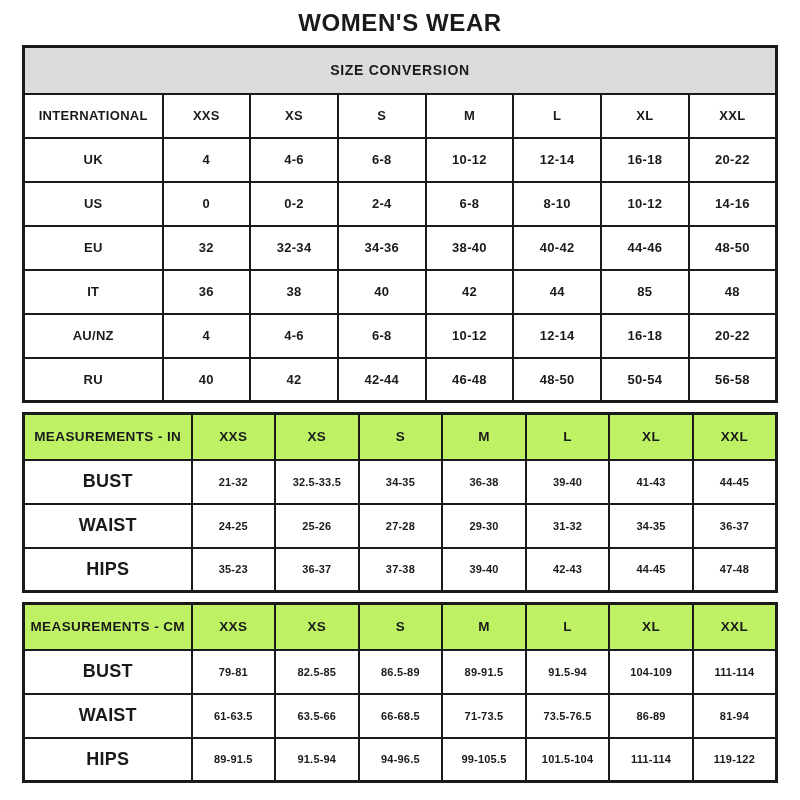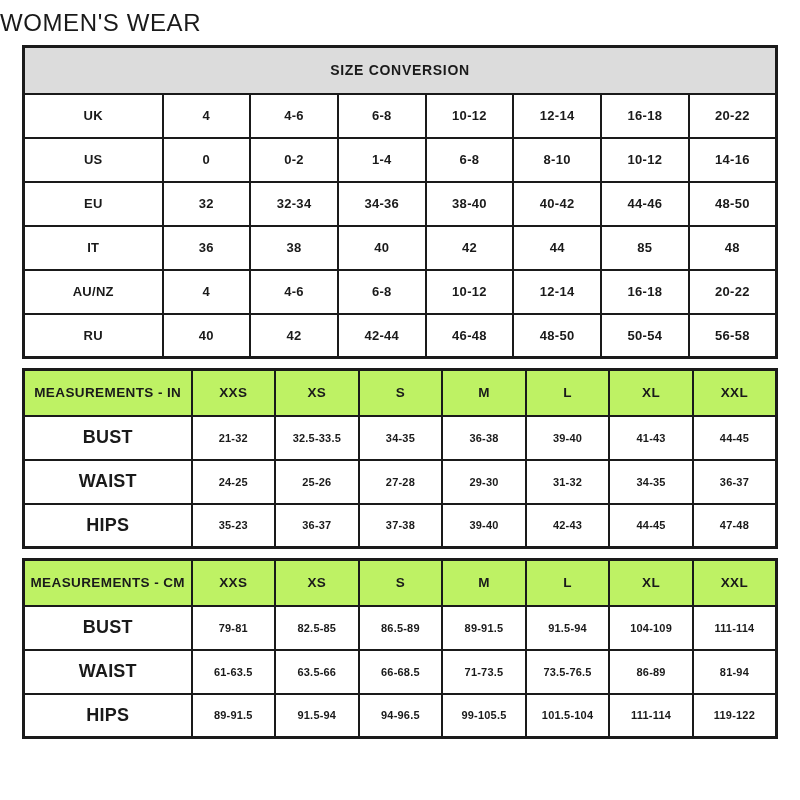--- a/index.html
+++ b/index.html
@@ -4,22 +4,23 @@
 <style>
   * { box-sizing: border-box; }
   html, body {
     margin: 0; padding: 0;
     width: 800px; height: 800px;
     background: #ffffff;
     font-family: "Liberation Sans", sans-serif;
     color: #1a1a1a;
   }
   .page-title {
+    text-align: center;
     font-size: 24px;
-    font-weight: 400;
+    font-weight: 700;
     letter-spacing: 0.6px;
     line-height: 28px;
     padding: 9px 0 8px 0;
   }
   .sheet { width: 756px; margin: 0 auto; }
   table {
     width: 100%;
     border-collapse: collapse;
     table-layout: fixed;
     border: 3px solid #1a1a1a;
@@ -72,34 +73,44 @@
         <col>
         <col>
         <col>
         <col>
     </colgroup>
     <tbody>
         <tr class="title-row">
           <td colspan="8">SIZE CONVERSION</td>
         </tr>
         <tr class="data-row">
+          <td>INTERNATIONAL</td>
+          <td>XXS</td>
+          <td>XS</td>
+          <td>S</td>
+          <td>M</td>
+          <td>L</td>
+          <td>XL</td>
+          <td>XXL</td>
+        </tr>
+        <tr class="data-row">
           <td>UK</td>
           <td>4</td>
           <td>4-6</td>
           <td>6-8</td>
           <td>10-12</td>
           <td>12-14</td>
           <td>16-18</td>
           <td>20-22</td>
         </tr>
         <tr class="data-row">
           <td>US</td>
           <td>0</td>
           <td>0-2</td>
-          <td>1-4</td>
+          <td>2-4</td>
           <td>6-8</td>
           <td>8-10</td>
           <td>10-12</td>
           <td>14-16</td>
         </tr>
         <tr class="data-row">
           <td>EU</td>
           <td>32</td>
           <td>32-34</td>
           <td>34-36</td>

